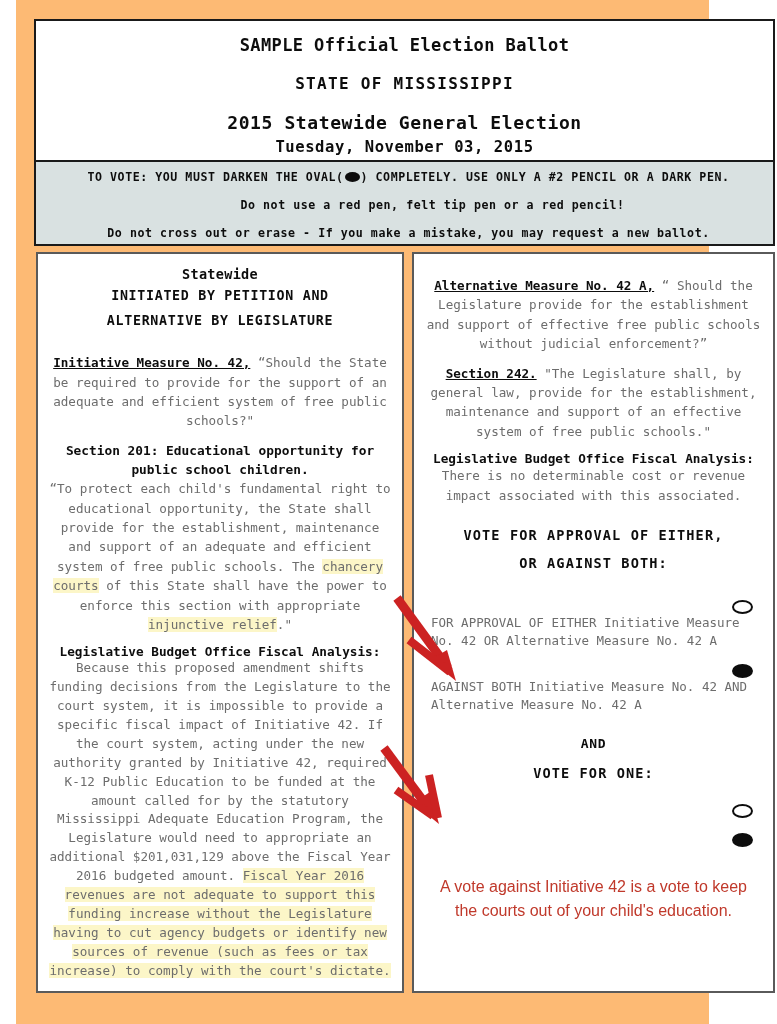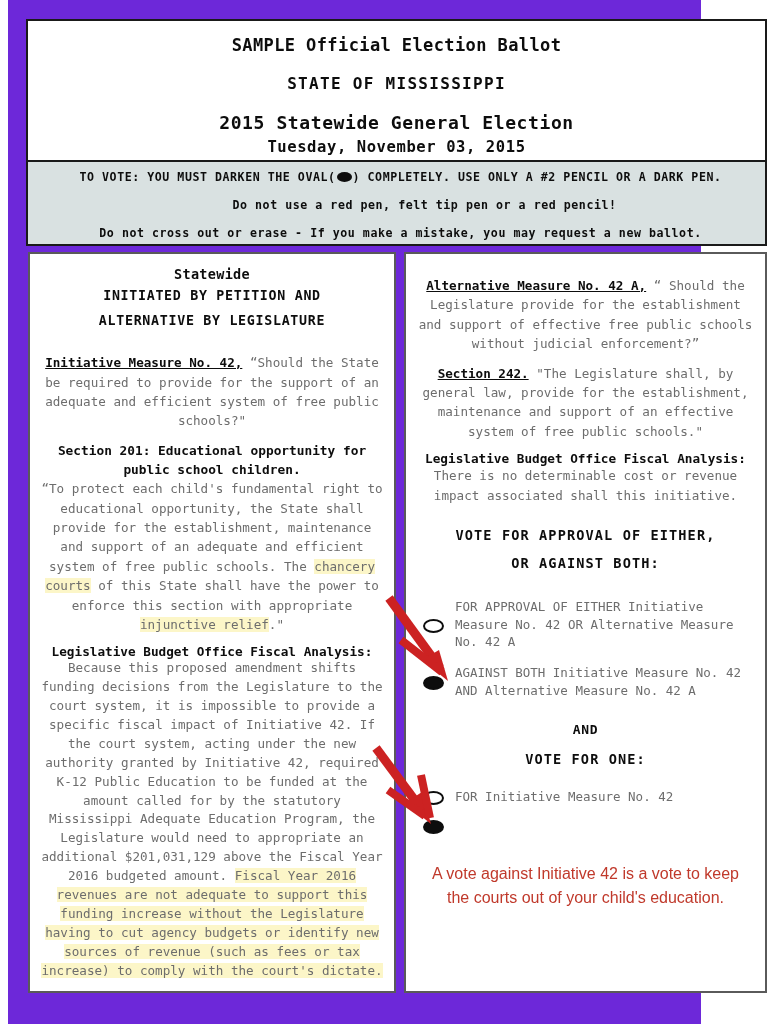--- a/index.html
+++ b/index.html
@@ -10,23 +10,23 @@
   body {
     width: 777px;
     height: 1024px;
     position: relative;
     overflow: hidden;
     font-family: "DejaVu Sans Mono", "Liberation Mono", monospace;
   }
 
   .page {
     position: absolute;
-    left: 8px; top: 0;
+    left: 16px; top: 0;
     width: 693px; height: 1024px;
-    background: #6d28d9;
+    background: #fdba74;
   }
 
   
   .header-box {
     position: absolute;
     left: 18px; top: 19px;
     width: 741px;
     border: 2px solid #1a1a1a;
     background: #ffffff;
     box-sizing: border-box;
@@ -172,23 +172,24 @@
   .and-word {
     font-size: 13px;
     font-weight: bold;
     letter-spacing: 0.6px;
     color: #0d0d0d;
     text-align: center;
   }
 
   .option-row {
     display: flex;
-    align-items: center;
+    align-items: flex-end;
     margin-top: 13px;
     padding-left: 8px;
+    flex-direction: column;
   }
   .oval {
     flex: 0 0 auto;
     width: 21px; height: 14px;
     border: 2px solid #0d0d0d;
     border-radius: 50%;
     margin-top: 2px;
     margin-right: 11px;
     box-sizing: border-box;
     background: #ffffff;
@@ -285,21 +286,21 @@
 
       <div class="sp-10"></div>
 
       <div class="body-block">
         <span class="bold-lead">Section 242.</span><span> "The Legislature shall, by general law, provide for the establishment, maintenance and support of an effective system of free public schools."</span>
       </div>
 
       <div class="sp-10"></div>
 
       <div class="lbo-head">Legislative Budget Office Fiscal Analysis:</div>
-      <div class="body-block">There is no determinable cost or revenue impact associated shall this initiative.</div>
+      <div class="body-block">There is no determinable cost or revenue impact associated with this associated.</div>
 
       <div class="sp-22"></div>
 
       <div class="vote-head">VOTE FOR APPROVAL OF EITHER,</div>
       <div class="vote-head second">OR AGAINST BOTH:</div>
 
       <div class="sp-14"></div>
 
       <div class="option-row">
         <span class="oval"></span>
@@ -316,21 +317,20 @@
       <div class="and-word">AND</div>
 
       <div class="sp-14"></div>
 
       <div class="vote-head">VOTE FOR ONE:</div>
 
       <div class="sp-8"></div>
 
       <div class="option-row">
         <span class="oval"></span>
-        <span class="option-text">FOR Initiative Measure No. 42</span>
       </div>
 
       <div class="option-row">
         <span class="oval filled"></span>
       </div>
 
       <div class="red-note">
         <div>A vote against Initiative 42 is a vote to keep</div>
         <div>the courts out of your child's education.</div>
       </div>

